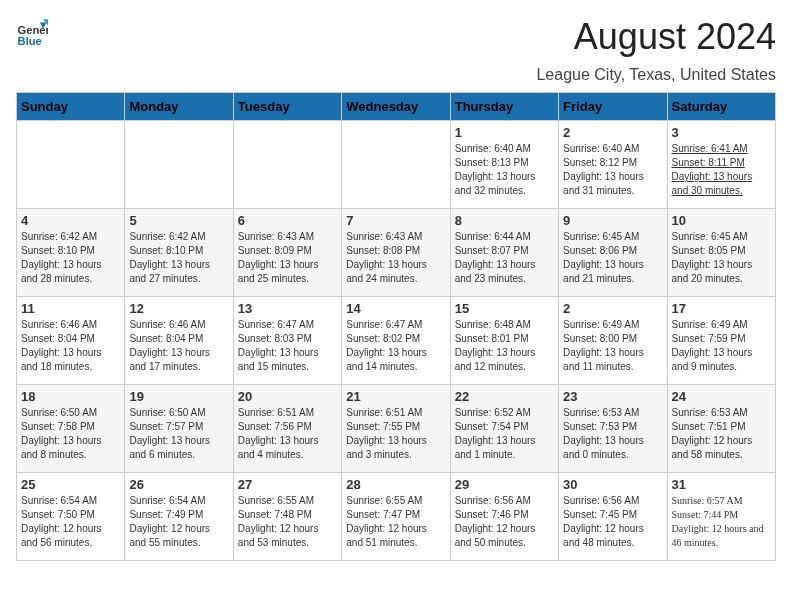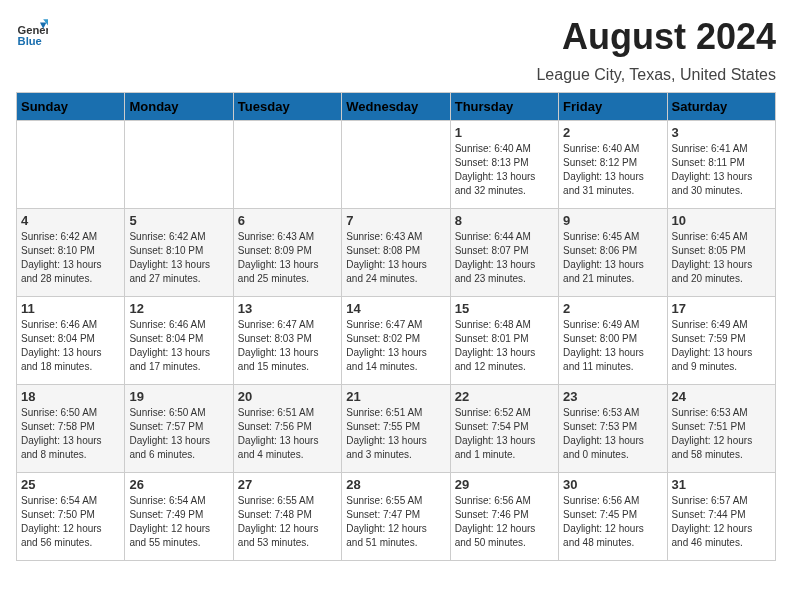--- a/index.html
+++ b/index.html
@@ -23,21 +23,21 @@
     }
     .logo-icon {
       width: 32px;
       height: 32px;
     }
     .title-area {
       text-align: right;
     }
     .main-title {
       font-size: 36px;
-      font-weight: bold;
+      font-weight: normal;
       color: #222;
     }
     .sub-title {
       font-size: 16px;
       color: #444;
       margin-top: 8px;
     }
     .calendar {
       width: 100%;
       border-collapse: collapse;
@@ -123,21 +123,21 @@
 Daylight: 13 hours and 32 minutes.</div>
         </td>
         <td>
           <span class="day-number">2</span>
           <div class="cell-text" style="white-space: pre-line;">Sunrise: 6:40 AM
 Sunset: 8:12 PM
 Daylight: 13 hours and 31 minutes.</div>
         </td>
         <td>
           <span class="day-number">3</span>
-          <div class="cell-text" style="white-space: pre-line;">Sunrise: 6:41 AM
+          <div class="cell-text" style="white-space: pre-line; text-decoration: underline;">Sunrise: 6:41 AM
 Sunset: 8:11 PM
 Daylight: 13 hours and 30 minutes.</div>
         </td>
       </tr>
       <tr>
         <td>
           <span class="day-number">4</span>
           <div class="cell-text" style="white-space: pre-line;">Sunrise: 6:42 AM
 Sunset: 8:10 PM
 Daylight: 13 hours and 28 minutes.</div>
@@ -299,19 +299,19 @@
 Daylight: 12 hours and 50 minutes.</div>
         </td>
         <td>
           <span class="day-number">30</span>
           <div class="cell-text" style="white-space: pre-line;">Sunrise: 6:56 AM
 Sunset: 7:45 PM
 Daylight: 12 hours and 48 minutes.</div>
         </td>
         <td>
           <span class="day-number">31</span>
-          <div class="cell-text" style="white-space: pre-line;">Sunrise: 6:57 AM
+          <div class="cell-text" style="white-space: pre-line; font-family: Liberation Serif, serif;">Sunrise: 6:57 AM
 Sunset: 7:44 PM
 Daylight: 12 hours and 46 minutes.</div>
         </td>
       </tr>
     </tbody>
 </table>
 
 </body></html>

